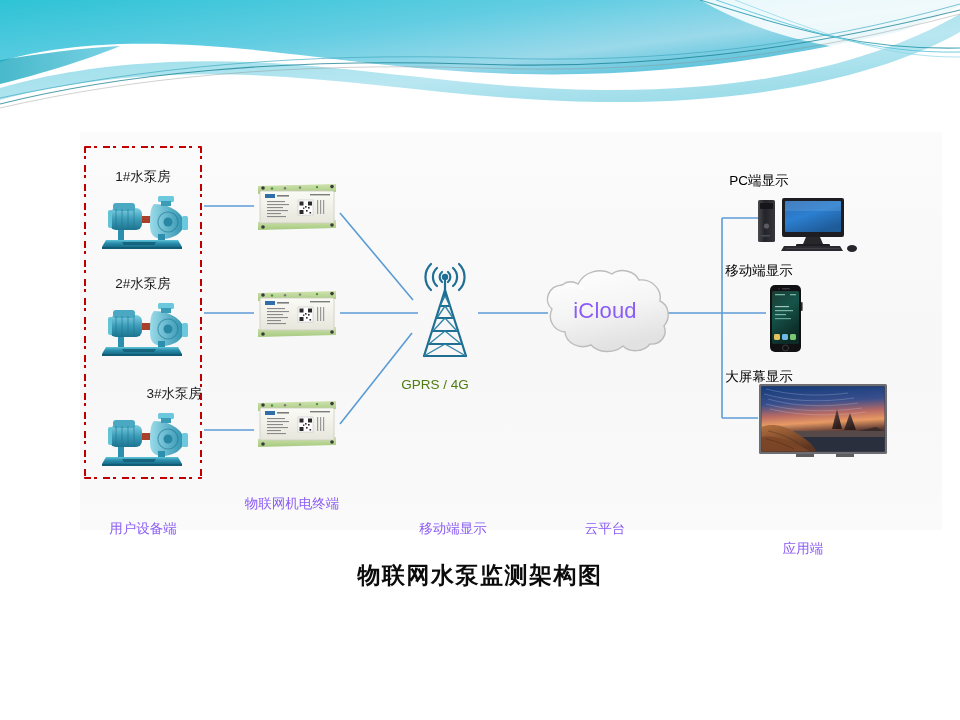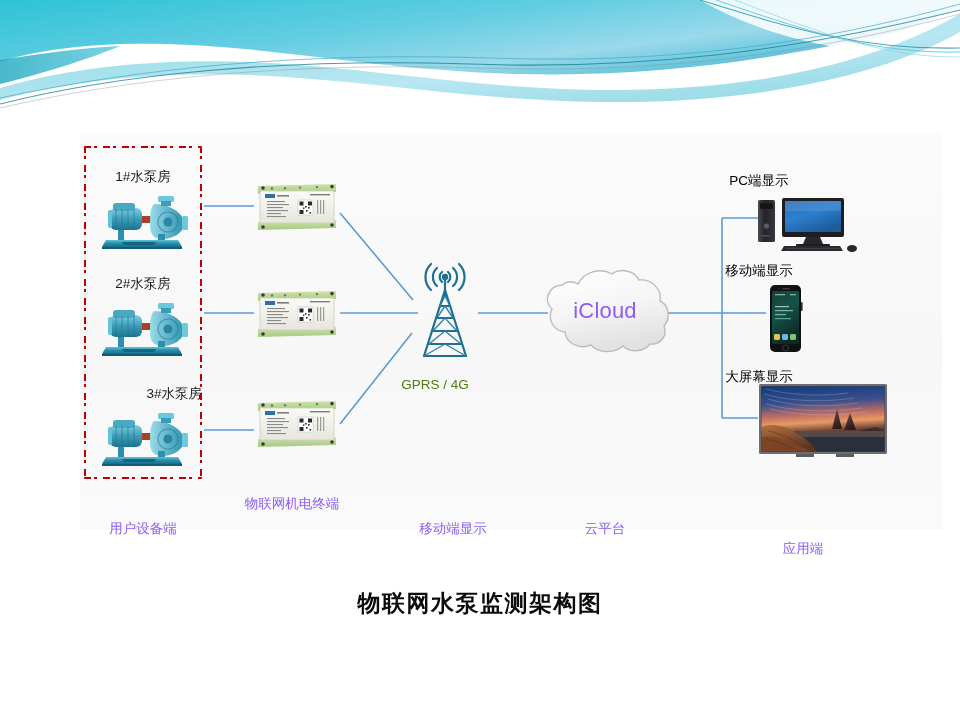--- a/index.html
+++ b/index.html
@@ -69,21 +69,20 @@
     position: absolute; font-size: 13.5px; color: #000000;
     white-space: nowrap; text-align: center; width: 150px;
   }
 
   
   #chart-title {
     position: absolute; left: 0; top: 560px; width: 960px;
     text-align: center; font-family: "Liberation Serif", serif;
     font-size: 23px; font-weight: 700; color: #0b0b0b;
     letter-spacing: 1.5px;
-    margin-top: 28px;
   }
 </style>
 </head>
 <body>
 
 <div id="slide">
 
   <div id="banner">
     <svg width="960" height="112" viewBox="0 0 960 112" xmlns="http://www.w3.org/2000/svg">
       <defs>

